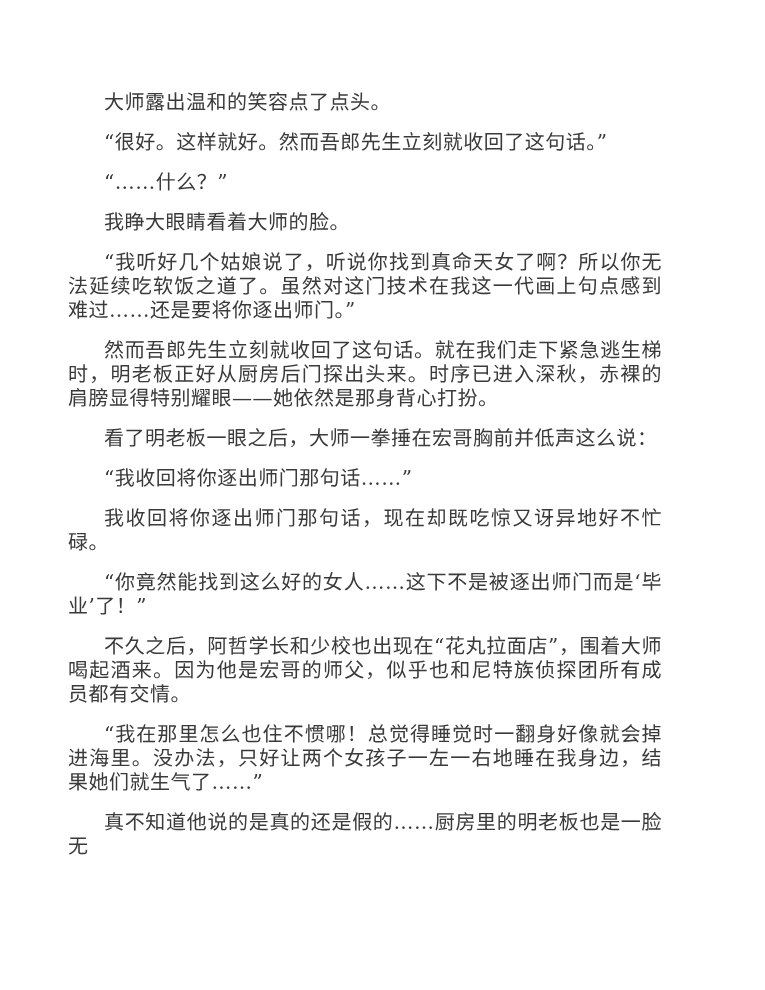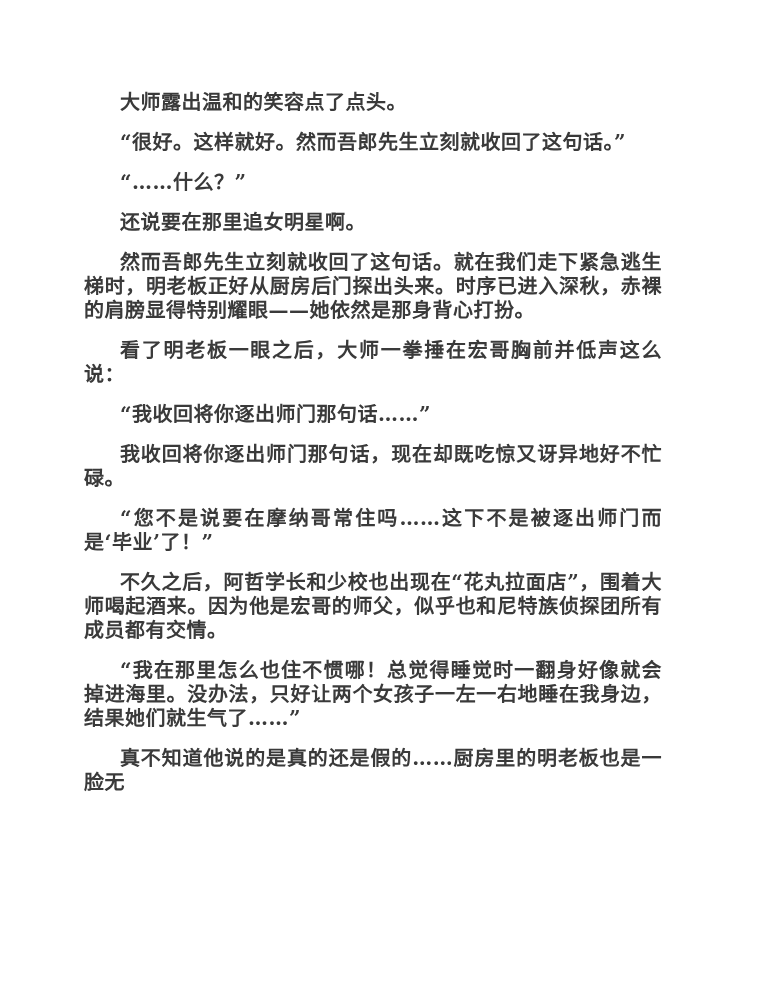--- a/index.html
+++ b/index.html
@@ -19,35 +19,36 @@
     left: 68px;
     top: 90px;
     width: 594px;
     color: #3a3a3a;
     font-size: 20px;
     line-height: 24px;
     text-align: justify;
     letter-spacing: 0.5px;
   }
   .page p {
-    margin: 0 0 16px 16px;
+    margin: 0 0 16px 0;
     text-indent: 1.8em;
-    font-weight: 700;
+    font-weight: 400;
     -webkit-font-smoothing: antialiased;
   }
 </style>
 </head>
 <body>
 
 <main class="page">
     <p>大师露出温和的笑容点了点头。</p>
     <p>“很好。这样就好。然而吾郎先生立刻就收回了这句话。”</p>
     <p>“……什么？”</p>
-    <p>还说要在那里追女明星啊。</p>
+    <p>我睁大眼睛看着大师的脸。</p>
+    <p>“我听好几个姑娘说了，听说你找到真命天女了啊？所以你无法延续吃软饭之道了。虽然对这门技术在我这一代画上句点感到难过……还是要将你逐出师门。”</p>
     <p>然而吾郎先生立刻就收回了这句话。就在我们走下紧急逃生梯时，明老板正好从厨房后门探出头来。时序已进入深秋，赤裸的肩膀显得特别耀眼——她依然是那身背心打扮。</p>
     <p>看了明老板一眼之后，大师一拳捶在宏哥胸前并低声这么说：</p>
     <p>“我收回将你逐出师门那句话……”</p>
     <p>我收回将你逐出师门那句话，现在却既吃惊又讶异地好不忙碌。</p>
-    <p>“您不是说要在摩纳哥常住吗……这下不是被逐出师门而是‘毕业’了！”</p>
+    <p>“你竟然能找到这么好的女人……这下不是被逐出师门而是‘毕业’了！”</p>
     <p>不久之后，阿哲学长和少校也出现在“花丸拉面店”，围着大师喝起酒来。因为他是宏哥的师父，似乎也和尼特族侦探团所有成员都有交情。</p>
     <p>“我在那里怎么也住不惯哪！总觉得睡觉时一翻身好像就会掉进海里。没办法，只好让两个女孩子一左一右地睡在我身边，结果她们就生气了……”</p>
     <p>真不知道他说的是真的还是假的……厨房里的明老板也是一脸无</p>
   </main>
 
 </body></html>

